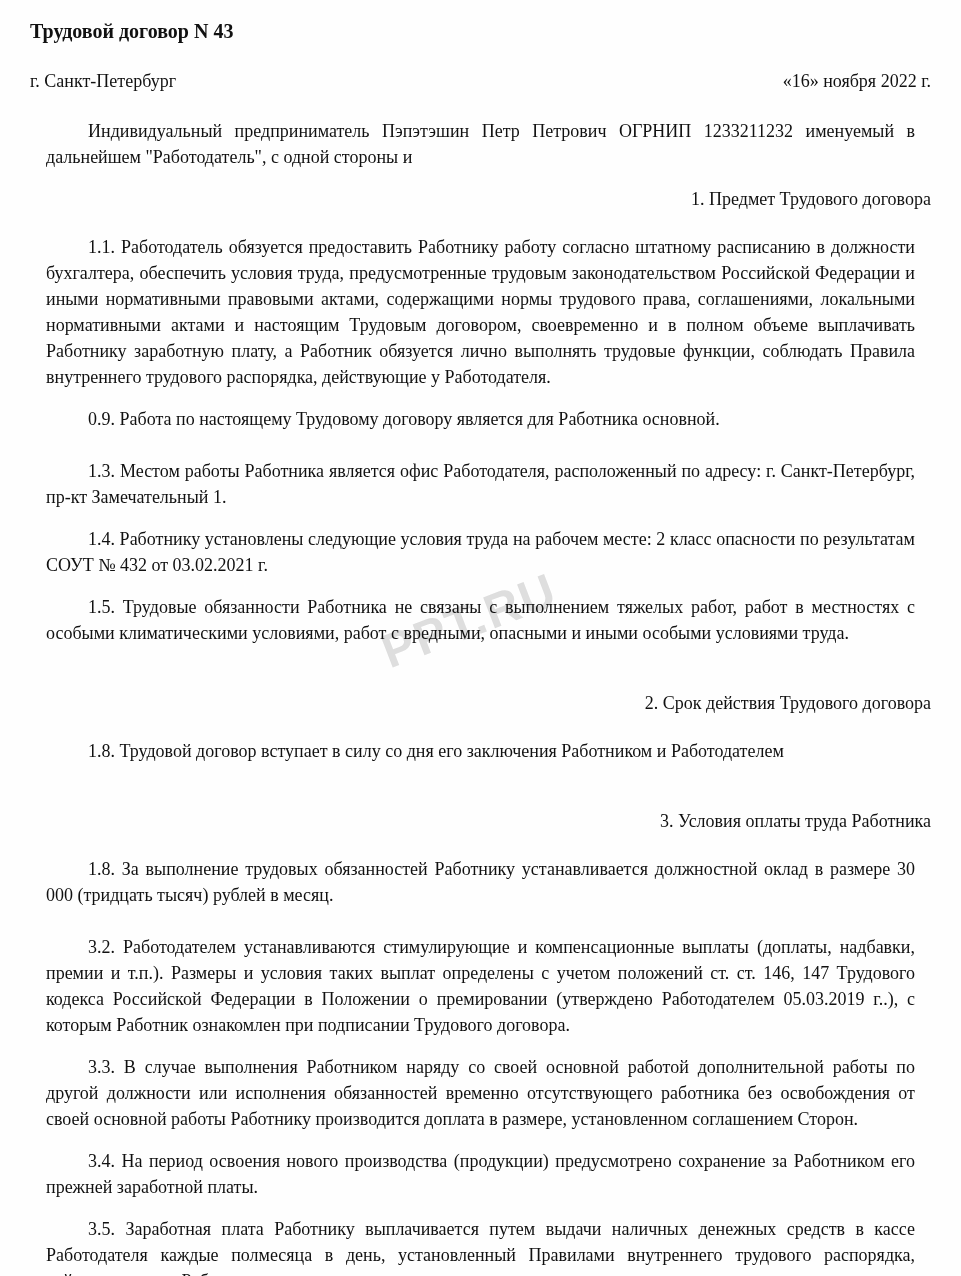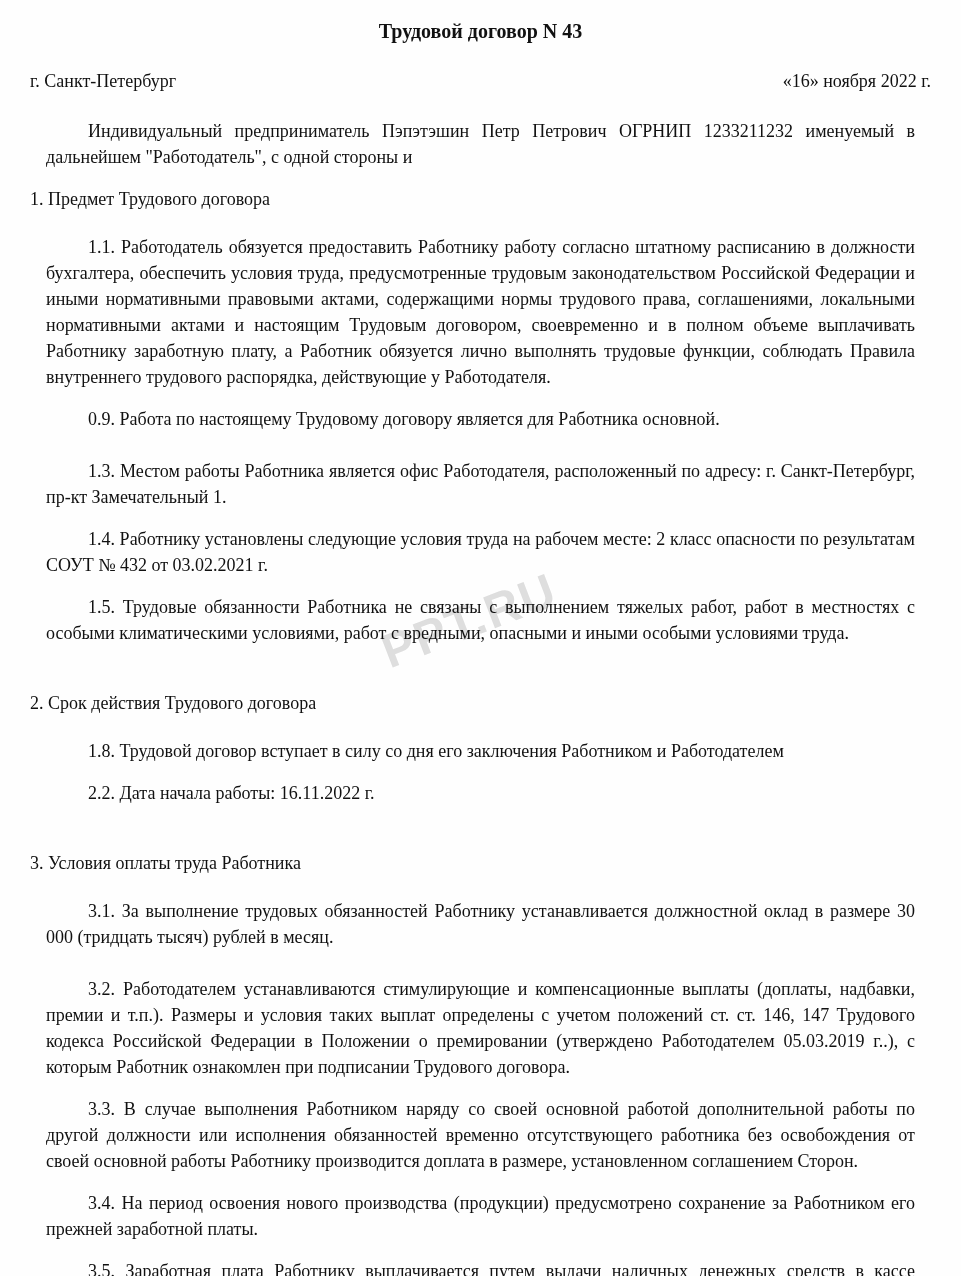--- a/index.html
+++ b/index.html
@@ -14,40 +14,39 @@
     font-family: "Liberation Serif", "DejaVu Serif", serif;
     font-size: 18px;
     line-height: 26px;
     color: #111111;
     overflow: hidden;
   }
   .page > *:not(.watermark) { position: relative; z-index: 1; }
   .doc-title {
     font-size: 20px;
     font-weight: bold;
-    text-align: center;
     line-height: 22px;
     margin: 0 0 26px 0;
   }
   .city-date {
     display: flex;
     justify-content: space-between;
     margin: 0 0 24px 0;
     text-align: right;
   }
   .para {
     margin: 16px;
     text-indent: 42px;
     text-align: justify;
   }
   .para.spaced { margin-top: 26px; }
   .sec-heading {
     font-size: 18px;
     font-weight: normal;
-    text-align: left;
+    text-align: right;
     line-height: 26px;
     margin: 44px 0 22px 0;
   }
   .sec-heading.first { margin-top: 16px; }
   .watermark {
     position: absolute;
     left: 378px;
     top: 608px;
     z-index: 0;
     transform: rotate(-21deg);
@@ -82,24 +81,23 @@
         <h2 class="sec-heading first">1. Предмет Трудового договора</h2>
         <p class="para">1.1. Работодатель обязуется предоставить Работнику работу согласно штатному расписанию в должности бухгалтера, обеспечить условия труда, предусмотренные трудовым законодательством Российской Федерации и иными нормативными правовыми актами, содержащими нормы трудового права, соглашениями, локальными нормативными актами и настоящим Трудовым договором, своевременно и в полном объеме выплачивать Работнику заработную плату, а Работник обязуется лично выполнять трудовые функции, соблюдать Правила внутреннего трудового распорядка, действующие у Работодателя.</p>
         <p class="para">0.9. Работа по настоящему Трудовому договору является для Работника основной.</p>
         <p class="para spaced">1.3. Местом работы Работника является офис Работодателя, расположенный по адресу: г. Санкт-Петербург, пр-кт Замечательный 1.</p>
         <p class="para">1.4. Работнику установлены следующие условия труда на рабочем месте: 2 класс опасности по результатам СОУТ № 432 от 03.02.2021 г.</p>
         <p class="para">1.5. Трудовые обязанности Работника не связаны с выполнением тяжелых работ, работ в местностях с особыми климатическими условиями, работ с вредными, опасными и иными особыми условиями труда.</p>
       </section>
       <section>
         <h2 class="sec-heading">2. Срок действия Трудового договора</h2>
         <p class="para">1.8. Трудовой договор вступает в силу со дня его заключения Работником и Работодателем</p>
-        <p class="para">2.2. Дата начала работы: 16.11.2022 г.</p>
       </section>
       <section>
         <h2 class="sec-heading">3. Условия оплаты труда Работника</h2>
-        <p class="para">3.1. За выполнение трудовых обязанностей Работнику устанавливается должностной оклад в размере 30 000 (тридцать тысяч) рублей в месяц.</p>
+        <p class="para">1.8. За выполнение трудовых обязанностей Работнику устанавливается должностной оклад в размере 30 000 (тридцать тысяч) рублей в месяц.</p>
         <p class="para spaced">3.2. Работодателем устанавливаются стимулирующие и компенсационные выплаты (доплаты, надбавки, премии и т.п.). Размеры и условия таких выплат определены с учетом положений ст. ст. 146, 147 Трудового кодекса Российской Федерации в Положении о премировании (утверждено Работодателем 05.03.2019 г..), с которым Работник ознакомлен при подписании Трудового договора.</p>
         <p class="para">3.3. В случае выполнения Работником наряду со своей основной работой дополнительной работы по другой должности или исполнения обязанностей временно отсутствующего работника без освобождения от своей основной работы Работнику производится доплата в размере, установленном соглашением Сторон.</p>
         <p class="para">3.4. На период освоения нового производства (продукции) предусмотрено сохранение за Работником его прежней заработной платы.</p>
         <p class="para">3.5. Заработная плата Работнику выплачивается путем выдачи наличных денежных средств в кассе Работодателя каждые полмесяца в день, установленный Правилами внутреннего трудового распорядка, действующими у Работодателя.</p>
       </section>
     </div>
 </div>
 
 </body></html>

